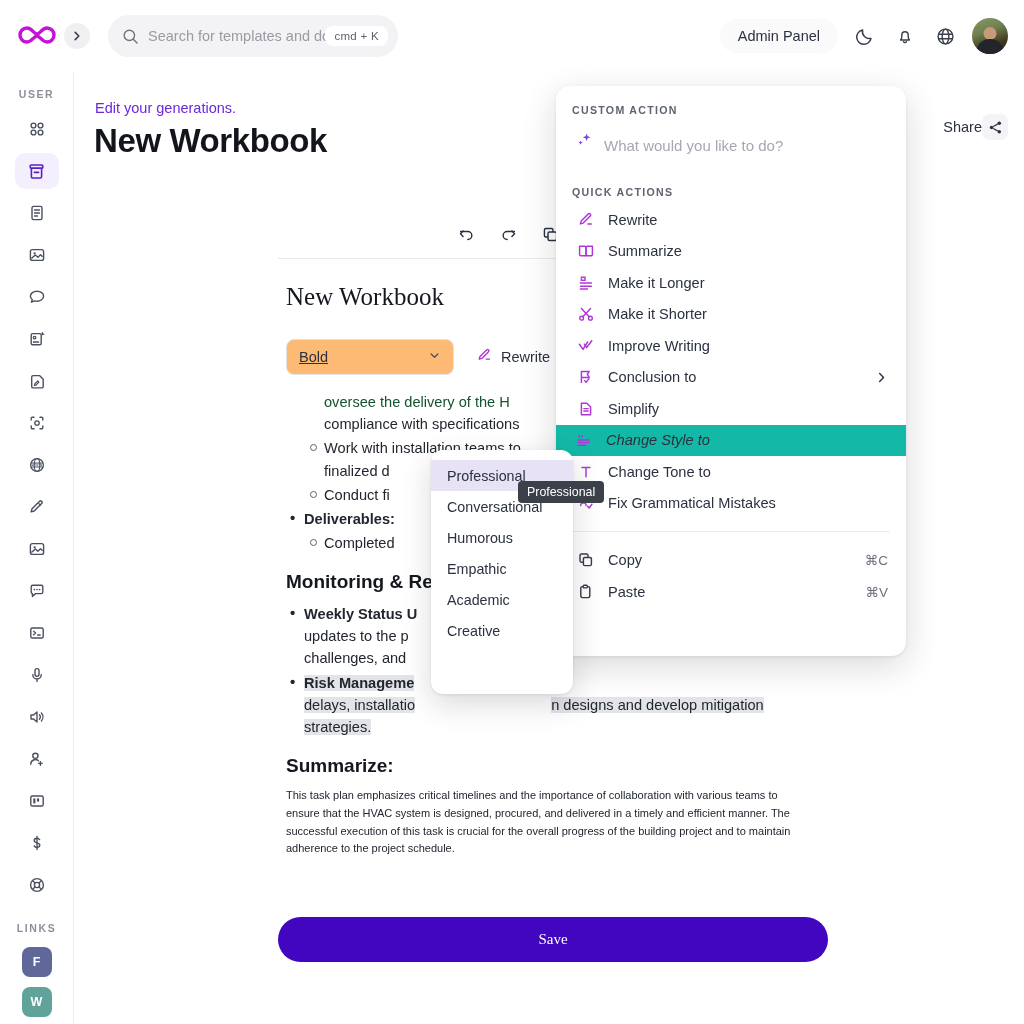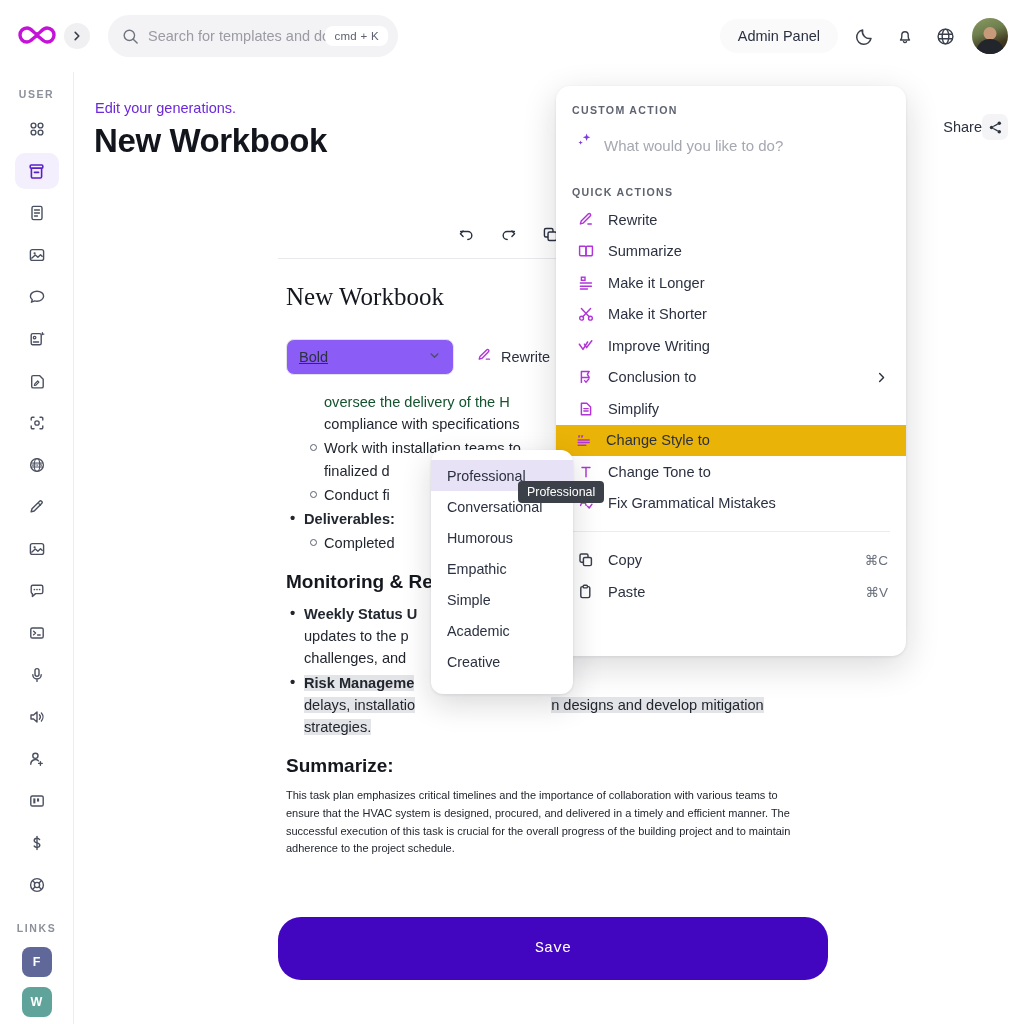--- a/index.html
+++ b/index.html
@@ -98,43 +98,43 @@
   }
   .doc-toolbar { display: flex; gap: 14px; align-items: center; justify-content: center; height: 46px; padding-top: 14px; }
   .tb-btn { width: 28px; height: 28px; display: flex; align-items: center; justify-content: center; cursor: pointer; }
   .doc-rule { width: 100%; height: 1px; background: #e9e9ec; margin-top: 8px; }
   .doc-h1 { font-family: "Liberation Serif", serif; font-size: 25px; color: #14171e; padding: 24px 8px 0 8px; }
 
   .fmt-row { display: flex; align-items: center; gap: 0; padding: 28px 8px 0 8px; }
   .fmt-select {
     width: 168px; height: 36px; border: 1px solid #e3e3e7; border-radius: 8px;
     display: flex; align-items: center; justify-content: space-between;
-    padding: 0 12px; font-size: 14.5px; color: #2b3140; cursor: pointer; background: #8b5cf6; text-decoration: underline;
+    padding: 0 12px; font-size: 14.5px; color: #2b3140; cursor: pointer; background: #fdba74; text-decoration: underline;
   }
   .fmt-rewrite { display: flex; align-items: center; gap: 8px; margin-left: 22px; font-size: 14.5px; color: #2b3140; cursor: pointer; }
 
   .doc-body { padding: 10px 8px 0 8px; font-size: 14.6px; line-height: 1.52; color: #22262f; }
   .doc-body ul { list-style: none; }
   .li-1 { position: relative; padding-left: 18px; margin-top: 2px; }
   .li-1::before { content:"•"; position:absolute; left:4px; top:-1px; color:#22262f; font-size: 15px; }
   .li-2 { position: relative; padding-left: 38px; margin-top: 2px; }
   .li-2::before {
     content:""; position:absolute; left:24px; top:7px; width:5px; height:5px;
     border-radius:50%; border:1.2px solid #5b6070;
   }
   .bold { font-weight: 700; }
   .hl { background: #e3e4e7; }
 
   .doc-h2 { font-size: 19px; font-weight: 700; color: #14171e; margin: 14px 0 6px 0; }
   .doc-p { font-size: 11px; line-height: 1.62; color: #22262f; margin-top: 4px; }
 
   .save-btn {
-    position: absolute; left: 204px; top: 845px; width: 550px; height: 63px;
+    position: absolute; left: 204px; top: 845px; width: 550px; height: 45px;
     border-radius: 23px; background: #4205c0; color: #fff; border: none;
-    font-family: Liberation Mono, monospace; font-size: 15px; cursor: pointer;
+    font-family: Liberation Serif, serif; font-size: 15px; cursor: pointer;
   }
 
   
   .ctx-menu {
     position: absolute; left: 556px; top: 86px; width: 350px; height: 570px;
     background: #fff; border-radius: 14px;
     box-shadow: 0 10px 34px rgba(18,20,28,.16), 0 1px 3px rgba(18,20,28,.09);
     z-index: 60; overflow: hidden;
   }
   .ctx-section-label {
@@ -145,21 +145,21 @@
   .ctx-input {
     border: none; outline: none; background: transparent; flex: 1;
     font-family: "Liberation Sans", sans-serif; font-size: 15px; color: #2b3140;
   }
   .ctx-input::placeholder { color: #a6a8b1; }
   .ctx-item {
     height: 31.5px; display: flex; align-items: center; gap: 13px;
     padding: 0 16px 0 18px; margin: 0 2px; cursor: pointer; font-size: 14.6px; color: #2b3140;
     border-radius: 7px;
   }
-  .ctx-item.highlight { background: #eab308; margin: 0 0; border-radius: 0; }
+  .ctx-item.highlight { background: #14b8a6; margin: 0 0; border-radius: 0; font-style: italic; }
   .ctx-item .ic { width: 19px; display: flex; align-items: center; justify-content: center; flex: 0 0 19px; }
   .ctx-item .chev { margin-left: auto; display: flex; }
   .ctx-item .shortcut { margin-left: auto; font-size: 13.5px; color: #6b707c; }
   .ctx-divider { height: 1px; background: #ececef; margin: 12px 16px 12px 16px; }
   .ctx-list { padding-top: 6px; }
 
   
   .sub-menu {
     position: absolute; left: 431px; top: 450px; width: 142px; height: 244px;
     background: #fff; border-radius: 12px;
@@ -613,20 +613,19 @@
         <span class="shortcut">⌘V</span>
       </div>
     </div>
   </div>
 
   <div class="sub-menu">
     <div class="sub-item selected">Professional</div>
     <div class="sub-item">Conversational</div>
     <div class="sub-item">Humorous</div>
     <div class="sub-item">Empathic</div>
-    <div class="sub-item">Simple</div>
     <div class="sub-item">Academic</div>
     <div class="sub-item">Creative</div>
   </div>
 
   <div class="tooltip">Professional</div>
 
 </div>
 
 </body></html>

